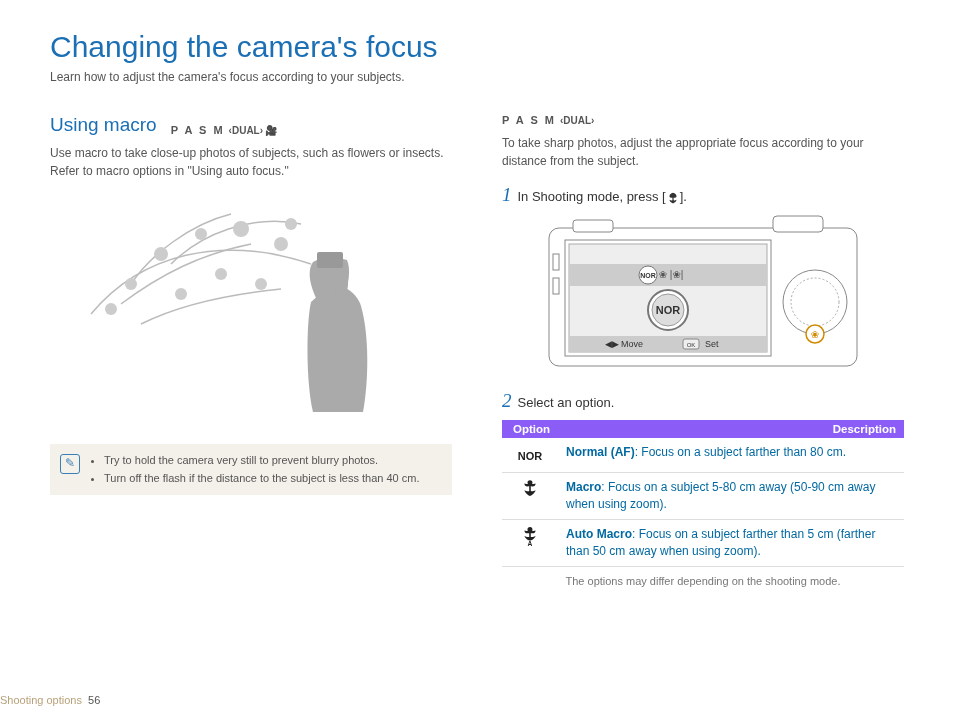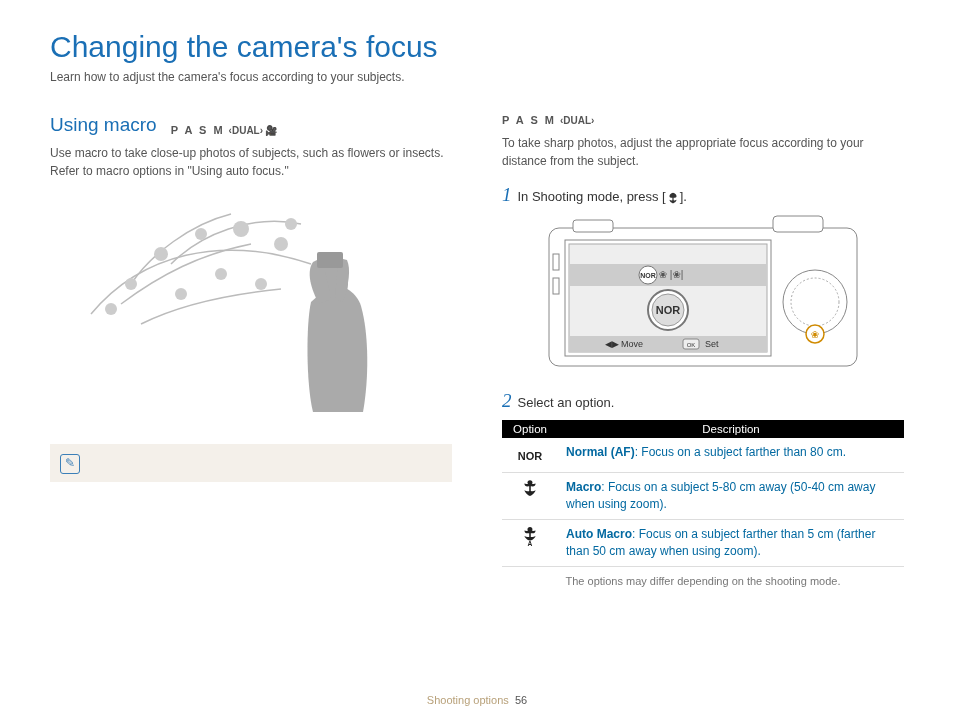--- a/index.html
+++ b/index.html
@@ -113,24 +113,24 @@
   .camera-illus {
     display:flex; justify-content:center;
     margin: 4px 0 16px 0;
   }
   table.opts {
     border-collapse: collapse;
     width: 100%;
     font-size: 12px;
   }
   table.opts th {
-    background: #000000;
+    background: #8b5cf6;
     color: #fff;
-    font-weight: normal;
-    text-align: center;
+    font-weight: bold;
+    text-align: right;
     padding: 3px 8px;
     font-size: 11.5px;
   }
   table.opts td {
     border-bottom: 1px solid #ddd;
     padding: 6px 8px;
     vertical-align: top;
     color: #0369a1;
     line-height: 1.4;
   }
@@ -143,21 +143,20 @@
   .note {
     font-size: 11px;
     color: #777;
     margin-top: 8px;
     text-align: center;
   }
   .footer {
     position: absolute;
     bottom: 14px;
     left: 0; right: 0;
-    text-align: center;
     font-size: 11px;
     color: #b8a17a;
   }
   .footer .pg { color: #555; }
   .macro-icon {
     display:inline-block; width:14px; height:14px; vertical-align:middle;
   }
 </style>
 </head>
 <body>
@@ -208,20 +207,24 @@
 
             <path d="M238 110 C230 95 225 78 232 68 L240 64 C245 80 248 95 250 105 Z"></path>
             <path d="M262 108 C268 90 270 75 266 66 L258 64 C256 80 255 95 254 105 Z"></path>
             <rect x="236" y="58" width="26" height="16" rx="2" fill="#999"></rect>
           </g>
         </svg>
       </div>
 
       <div class="tip-box">
         <span class="tip-icon">✎</span>
+        <ul class="tip-list">
+          <li>Try to hold the camera very still to prevent blurry photos.</li>
+          <li>Turn off the flash if the distance to the subject is less than 40 cm.</li>
+        </ul>
       </div>
     </div>
 
     <div class="col">
       <h2 class="section">
         <span class="mode-icons">
           <span>P A S M</span>
           <span class="small">‹<span>DUAL</span>›</span>
         </span>
       </h2>
@@ -287,21 +290,21 @@
         <tr>
           <td class="icon-cell"><span style="font-size:11px;font-weight:bold;letter-spacing:0;">NOR</span></td>
           <td><b>Normal (AF)</b><span>: Focus on a subject farther than 80 cm.</span></td>
         </tr>
         <tr>
           <td class="icon-cell">
             <svg width="18" height="18" viewBox="0 0 16 16">
                   <path fill="#222" d="M8 1 C5 1 5 5 8 5 C11 5 11 1 8 1 Z M3 4 C3 7 6 7 8 6 C10 7 13 7 13 4 C11 5 9 4 8 3 C7 4 5 5 3 4 Z M7.3 6 L7.3 13 L8.7 13 L8.7 6 Z M3 10 C4 13 7 15 8 15 C9 15 12 13 13 10 C11 11 9 11 8 11 C7 11 5 11 3 10 Z"></path>
                 </svg>
           </td>
-          <td><b>Macro</b><span>: Focus on a subject 5-80 cm away (50-40 cm away when using zoom).</span></td>
+          <td><b>Macro</b><span>: Focus on a subject 5-80 cm away (50-90 cm away when using zoom).</span></td>
         </tr>
         <tr>
           <td class="icon-cell">
             <svg width="18" height="20" viewBox="0 0 16 18">
                   <path fill="#222" d="M8 1 C5 1 5 5 8 5 C11 5 11 1 8 1 Z M3 4 C3 7 6 7 8 6 C10 7 13 7 13 4 C11 5 9 4 8 3 C7 4 5 5 3 4 Z M7.3 6 L7.3 12 L8.7 12 L8.7 6 Z M3 9 C4 12 7 13 8 13 C9 13 12 12 13 9 C11 10 9 10 8 10 C7 10 5 10 3 9 Z"></path>
                   <text x="8" y="18" font-size="6" text-anchor="middle" fill="#222" font-weight="bold">A</text>
                 </svg>
           </td>
           <td><b>Auto Macro</b><span>: Focus on a subject farther than 5 cm (farther than 50 cm away when using zoom).</span></td>
         </tr>

